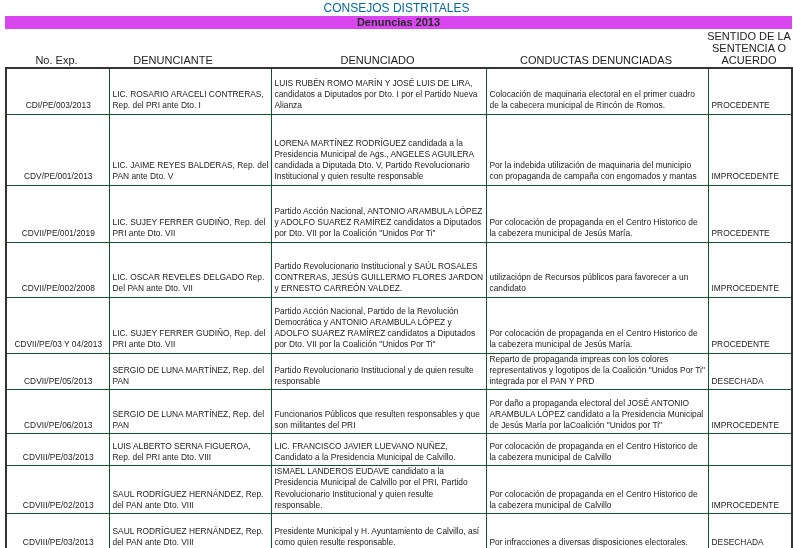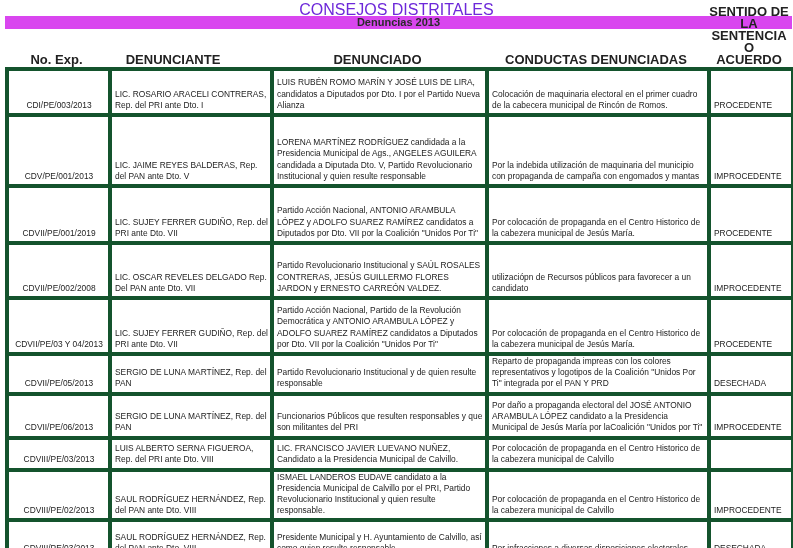--- a/index.html
+++ b/index.html
@@ -2,38 +2,38 @@
 <html><head>
   <meta charset="utf-8">
   <style>
     html, body { margin: 0; padding: 0; background: #ffffff; }
     body {
       width: 793px; height: 548px; overflow: hidden; position: relative;
       font-family: "Liberation Sans", sans-serif; color: #1a1a1a;
     }
     .title {
       position: absolute; left: 0; top: 1px; width: 793px; text-align: center;
-      font-size: 16px; color: #6d28d9; letter-spacing: 0;
+      font-size: 12px; color: #0369a1; letter-spacing: 0;
     }
     .band {
       position: absolute; left: 5px; top: 16px; width: 787px; height: 13px;
       background: #d946ef; text-align: center; font-size: 11px; font-weight: bold;
       line-height: 13px; color: #2a2a2a;
     }
     .hdr {
-      position: absolute; top: 30px; height: 36px; font-size: 13px; font-weight: bold;
+      position: absolute; top: 30px; height: 36px; font-size: 11px; font-weight: normal;
       display: flex; align-items: flex-end; justify-content: center; text-align: center;
       color: #222; line-height: 12px;
     }
     table {
       position: absolute; left: 5px; top: 67px; border-collapse: collapse;
       table-layout: fixed; width: 786px;
     }
     td {
-      border: 4px solid #14532d; font-size: 8.4px; line-height: 11.2px;
+      border: 1px solid #14532d; font-size: 8.4px; line-height: 11.2px;
       vertical-align: bottom; padding: 0 2px 2px 3px; color: #1c1c1c;
       overflow: hidden; white-space: normal;
     }
     td.exp { text-align: center; }
     table { border: 2px solid #333; }
   </style>
 </head>
 <body>
 
 <div class="title">CONSEJOS DISTRITALES</div>

